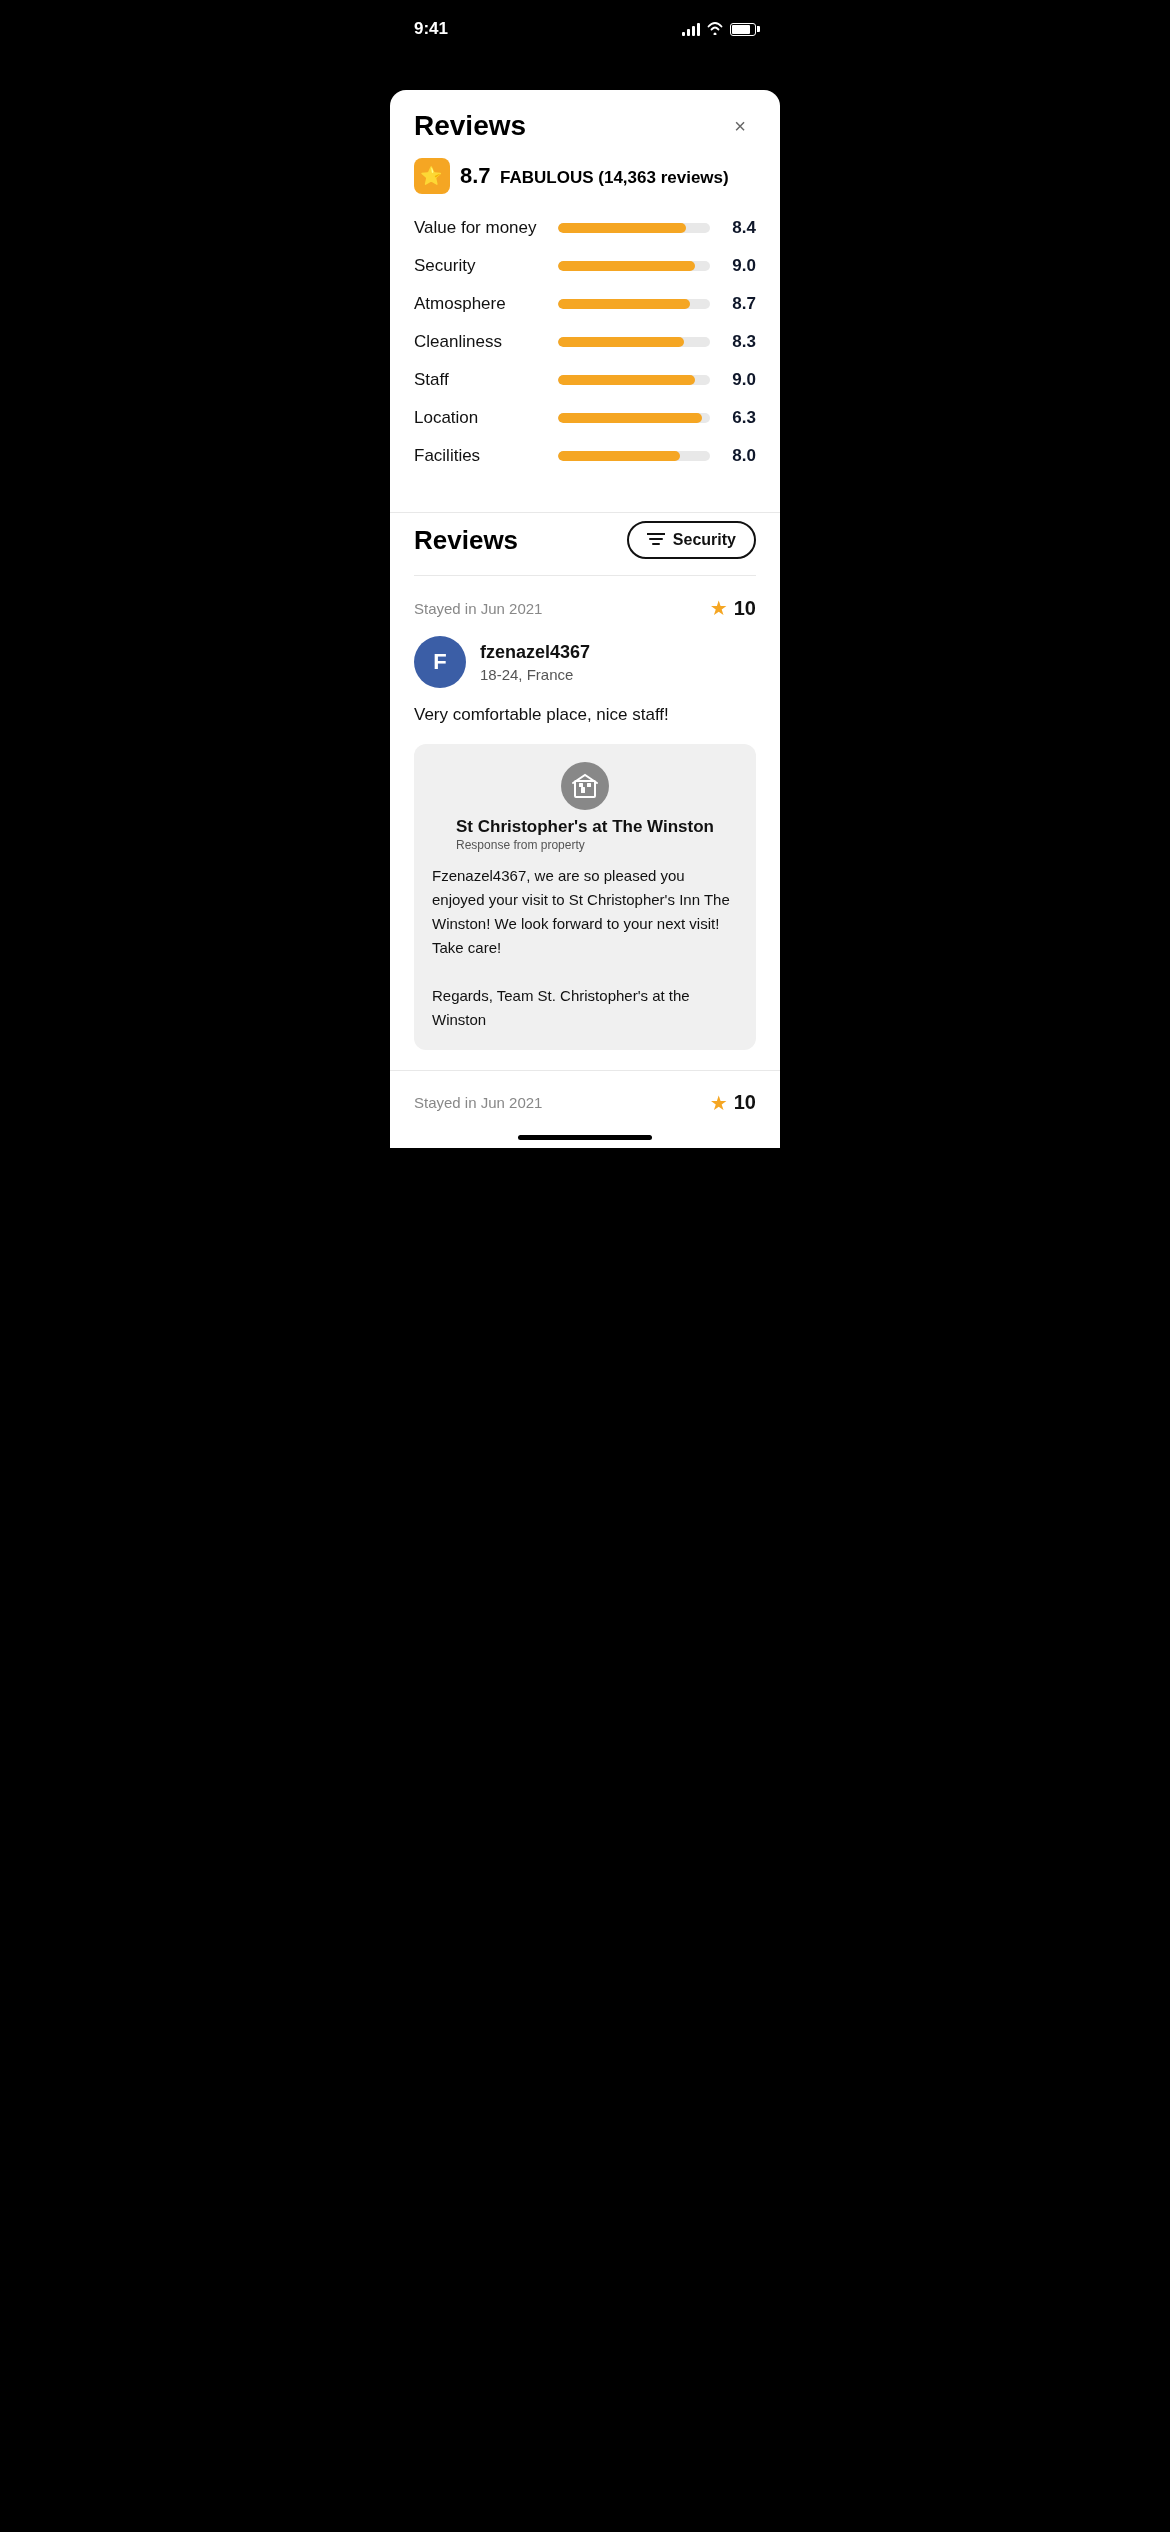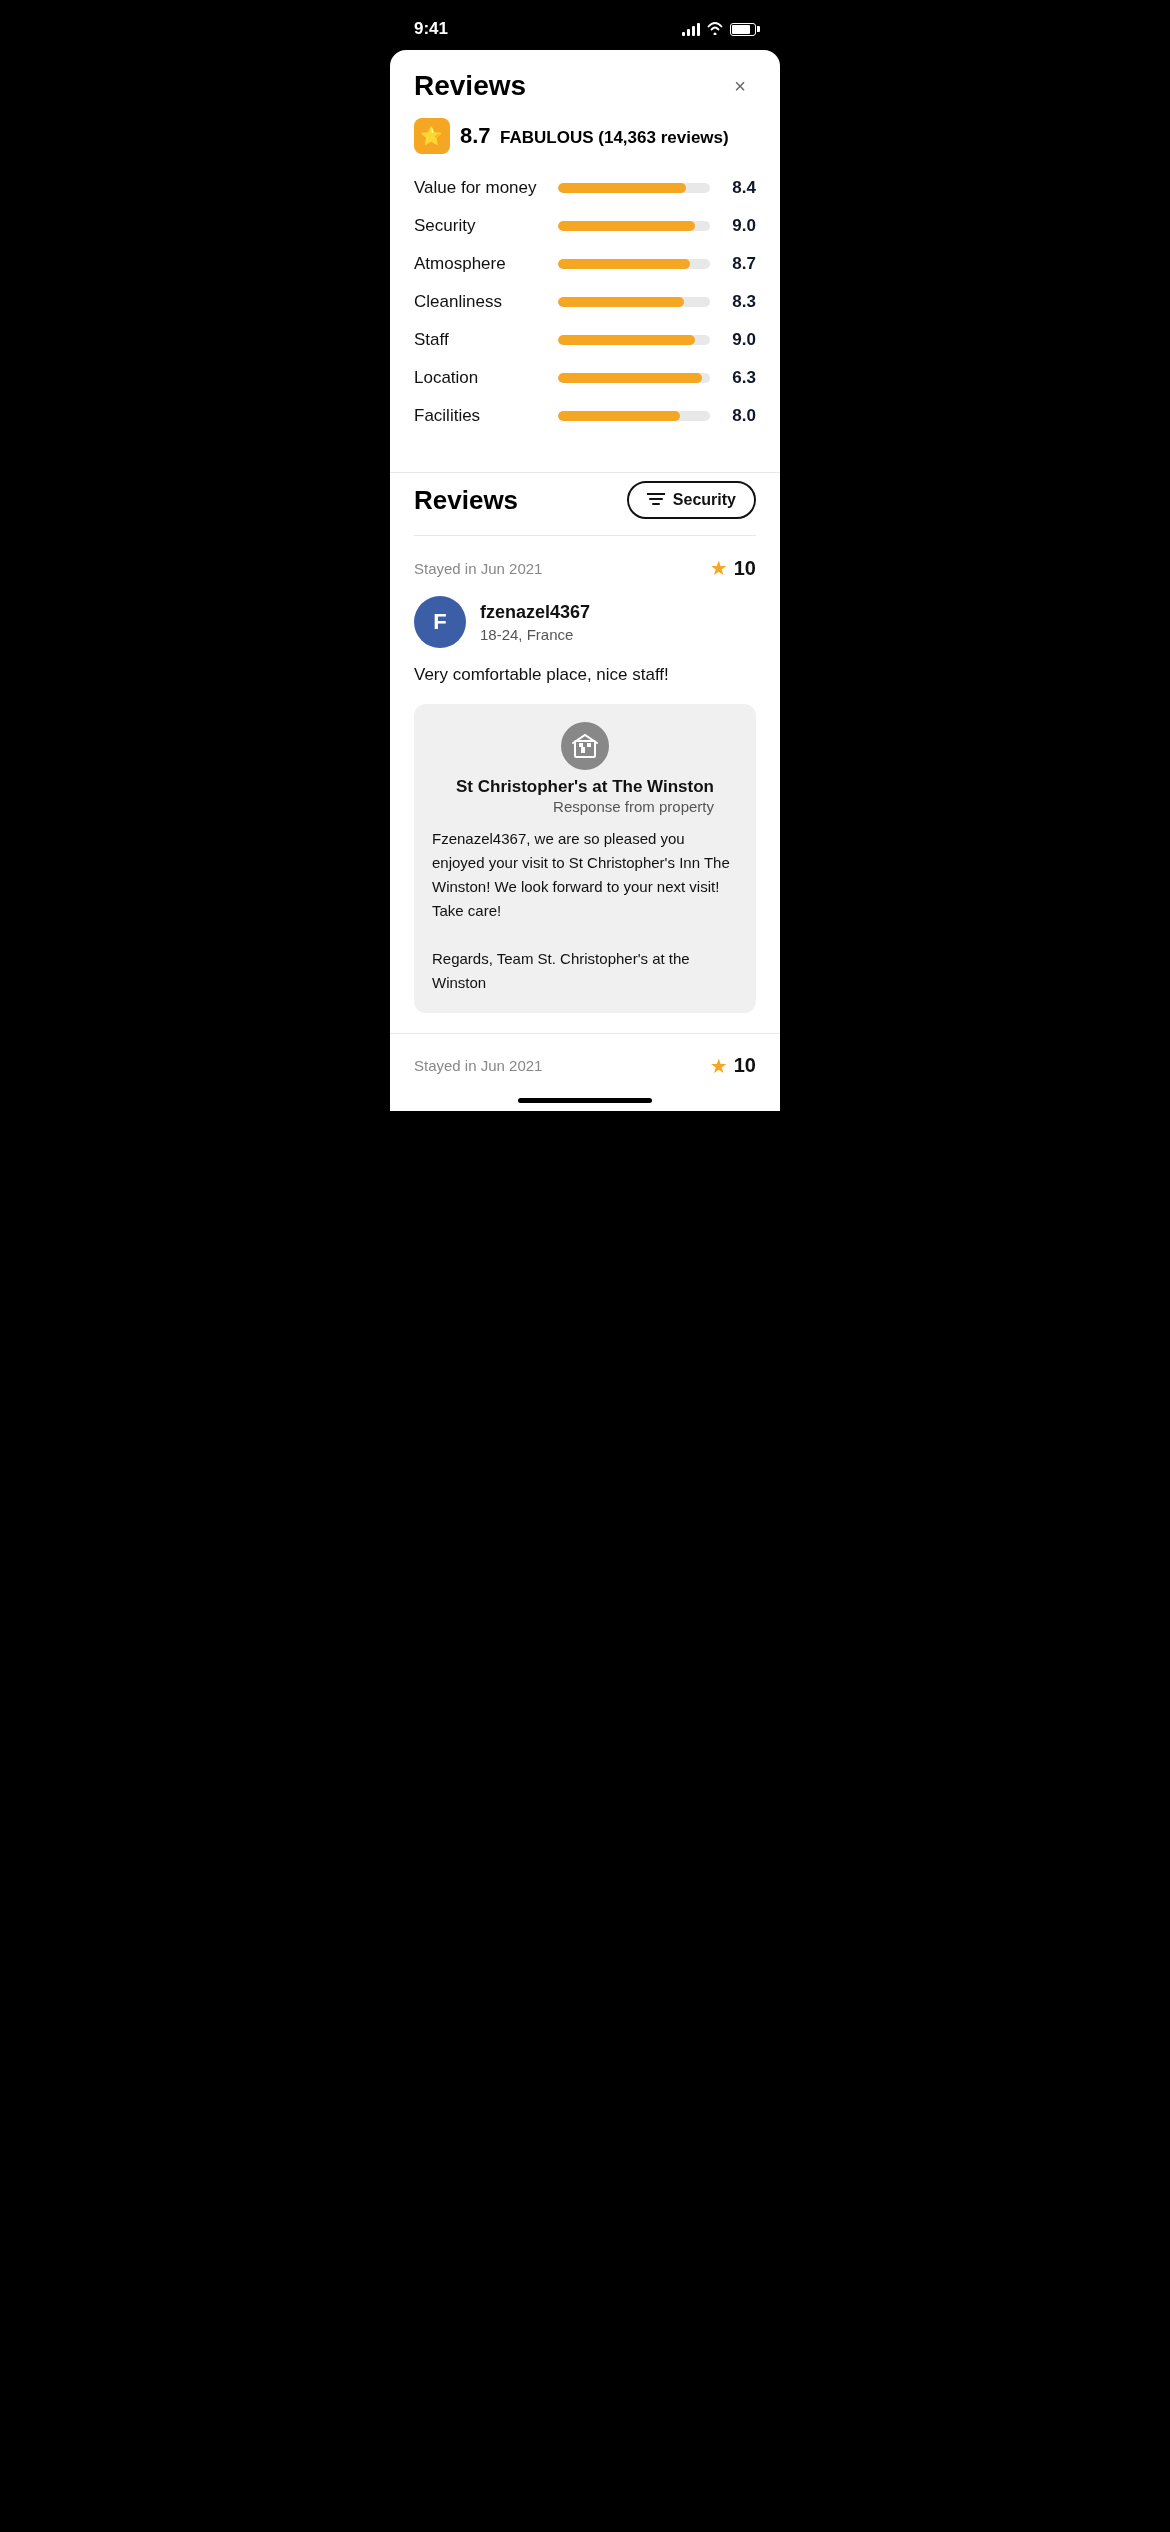--- a/index.html
+++ b/index.html
@@ -82,20 +82,21 @@
       height: 100%;
       width: 80%;
       border-radius: 1px;
     }
 
     .modal-container {
       background: #fff;
       border-radius: 16px 16px 0 0;
       min-height: calc(844px - 50px);
       overflow: hidden;
+      margin-top: 40px;
     }
 
     .modal-header {
       display: flex;
       justify-content: space-between;
       align-items: center;
       padding: 20px 24px 16px;
       border-bottom: none;
     }
 
@@ -335,23 +336,22 @@
     .response-property-info {}
 
     .response-property-name {
       font-size: 17px;
       font-weight: 700;
       color: #111;
       line-height: 1.3;
     }
 
     .response-from {
-      font-size: 15px;
+      font-size: 12px;
       color: #555;
-      text-align: right;
     }
 
     .response-text {
       font-size: 15px;
       color: #111;
       line-height: 1.6;
     }
 
     .bottom-preview {
       padding: 20px 24px 8px;

